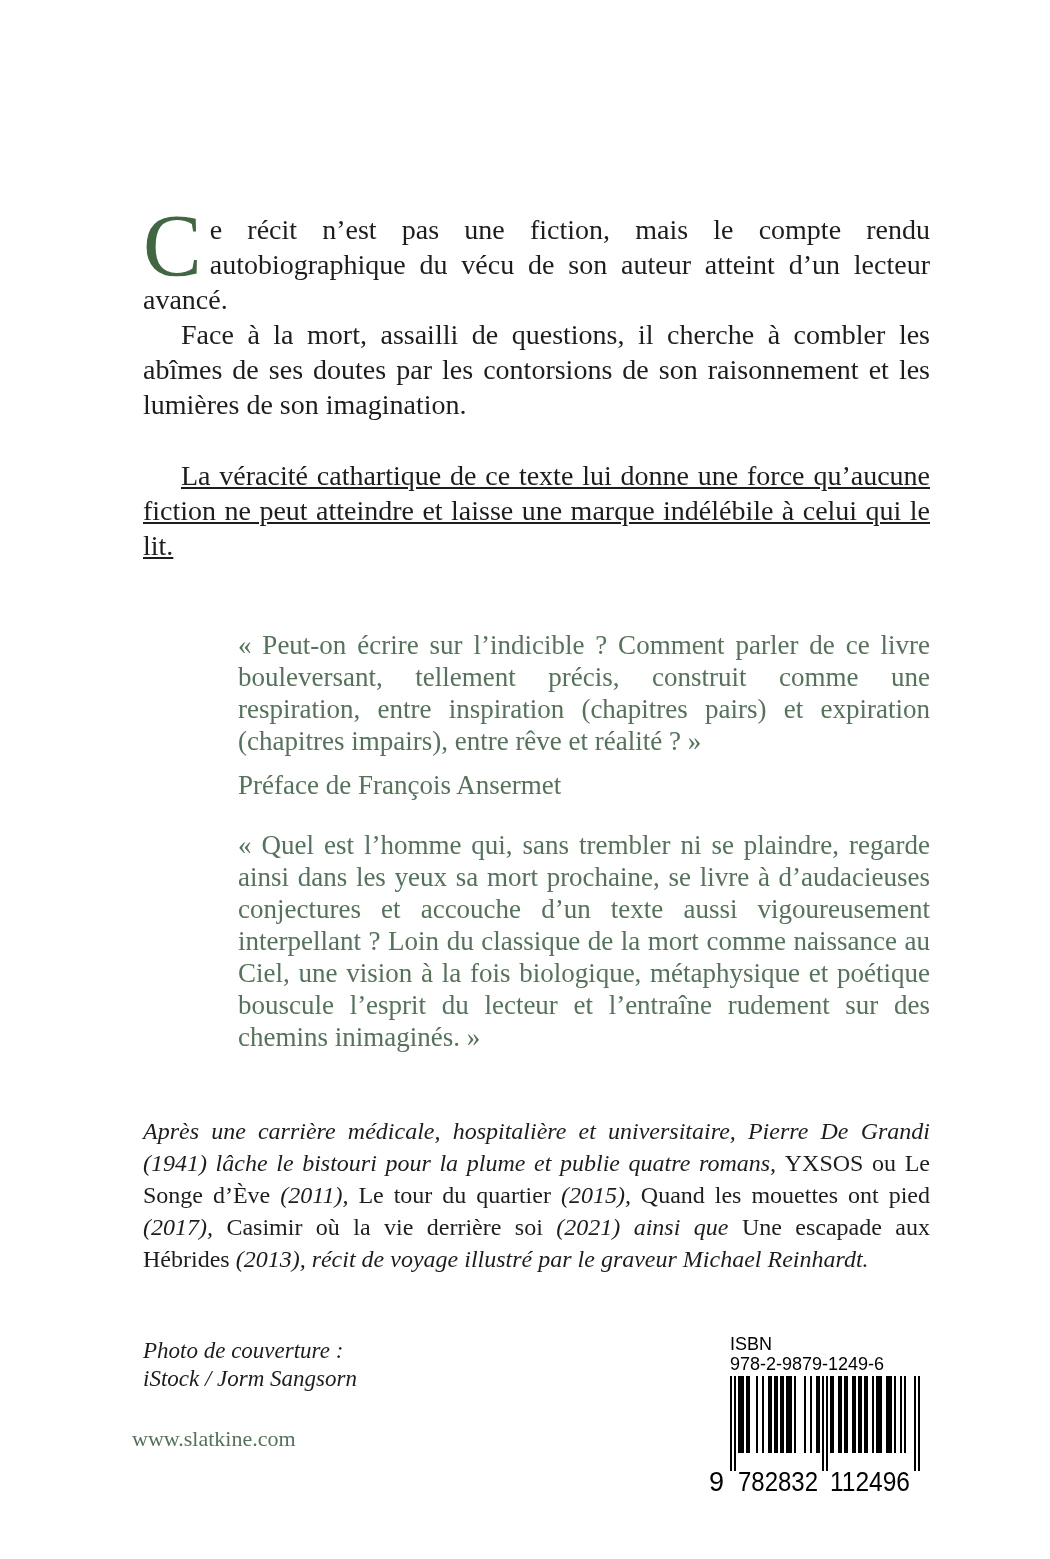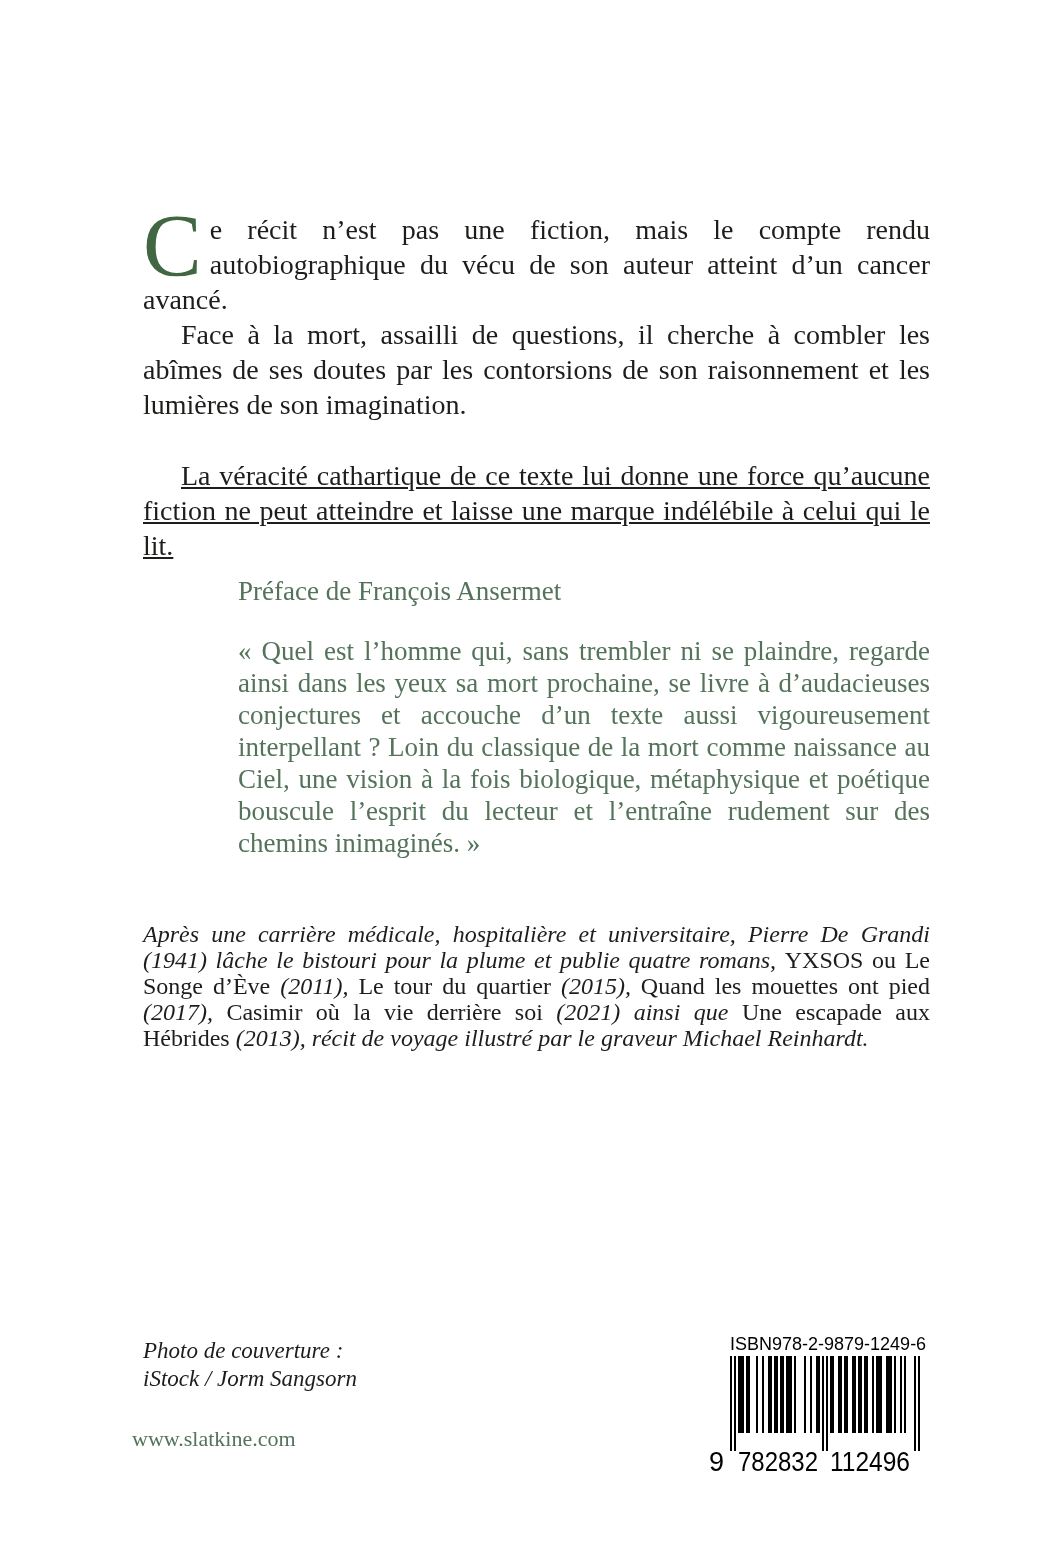--- a/index.html
+++ b/index.html
@@ -47,21 +47,21 @@
   .quote-1{margin-top:66px;}
   .quote-2{margin-top:28px;}
   .attribution{
     margin-left:95px;
     margin-top:12px;
     font-size:27px;line-height:32px;
     color:var(--green);
   }
   .bio{
     margin-top:62px;
-    font-size:24px;line-height:26px;
+    font-size:24px;line-height:32px;
     color:var(--ink);
     text-align:justify;
   }
   .credits{
     position:absolute;left:143px;top:1337px;
     font-size:23px;line-height:28px;
     color:var(--ink);
     font-style:italic;
   }
   .website{
@@ -73,41 +73,43 @@
     position:absolute;left:704px;top:1334px;
     width:220px;
   }
   .isbn-line{
     margin-left:26px;width:190px;
     display:flex;justify-content:space-between;align-items:baseline;
     font-family:"Liberation Sans", sans-serif;
     font-size:18px;line-height:20px;
     color:var(--barcode-black);
     white-space:nowrap;
+    flex-direction:column;
   }
   .barcode svg{display:block;margin-top:2px;}
   .barcode text{
     font-family:"Liberation Sans", sans-serif;
     font-size:27px;
     fill:var(--barcode-black);
   }
 </style>
 </head>
 <body>
 
 <div class="page">
 
   <div class="content">
 
-    <p class="body-par"><span class="dropcap">C</span><span>e récit n’est pas une fiction, mais le compte rendu autobiographique du vécu de son auteur atteint d’un cancer avancé.</span></p>
+    <p class="body-par"><span class="dropcap">C</span><span>e récit n’est pas une fiction, mais le compte rendu autobiographique du vécu de son auteur atteint d’un lecteur avancé.</span></p>
 
     <p class="body-par indent">Face à la mort, assailli de questions, il cherche à combler les abîmes de ses doutes par les contorsions de son raisonnement et les lumières de son imagination.</p>
 
     <p class="body-par indent space-above">La véracité cathartique de ce texte lui donne une force qu’aucune fiction ne peut atteindre et laisse une marque indélébile à celui qui le lit.</p>
 
+    <p class="quote-block quote-1">« Peut-on écrire sur l’indicible ? Comment parler de ce livre bouleversant, tellement précis, construit comme une respiration, entre inspiration (chapitres pairs) et expiration (chapitres impairs), entre rêve et réalité ? »</p>
     <p class="attribution">Préface de François Ansermet</p>
 
     <p class="quote-block quote-2">« Quel est l’homme qui, sans trembler ni se plaindre, regarde ainsi dans les yeux sa mort prochaine, se livre à d’audacieuses conjectures et accouche d’un texte aussi vigoureusement interpellant ? Loin du classique de la mort comme naissance au Ciel, une vision à la fois biologique, métaphysique et poétique bouscule l’esprit du lecteur et l’entraîne rudement sur des chemins inimaginés. »</p>
 
     <p class="bio"><span style="font-style: italic;">Après une carrière médicale, hospitalière et universitaire, Pierre De Grandi (1941) lâche le bistouri pour la plume et publie quatre romans, </span><span style="font-style: normal;">YXSOS ou Le Songe d’Ève </span><span style="font-style: italic;">(2011), </span><span style="font-style: normal;">Le tour du quartier </span><span style="font-style: italic;">(2015), </span><span style="font-style: normal;">Quand les mouettes ont pied </span><span style="font-style: italic;">(2017), </span><span style="font-style: normal;">Casimir où la vie derrière soi </span><span style="font-style: italic;">(2021) ainsi que </span><span style="font-style: normal;">Une escapade aux Hébrides </span><span style="font-style: italic;">(2013), récit de voyage illustré par le graveur Michael Reinhardt.</span></p>
 
   </div>
 
   <div class="credits">
     <div>Photo de couverture :</div>

